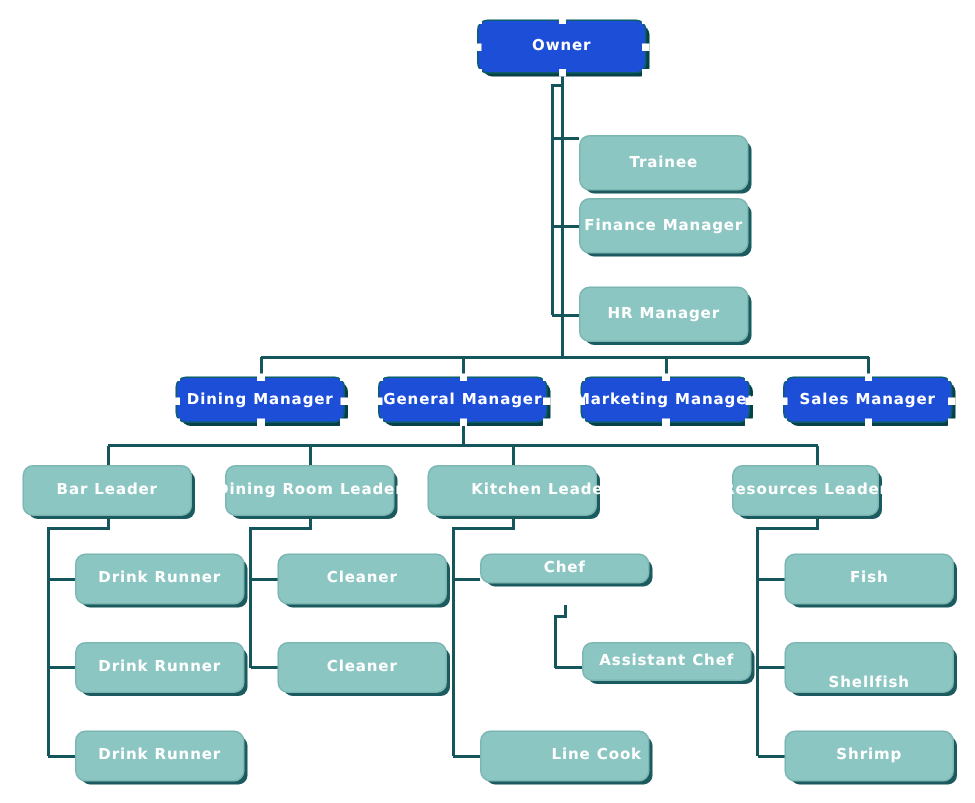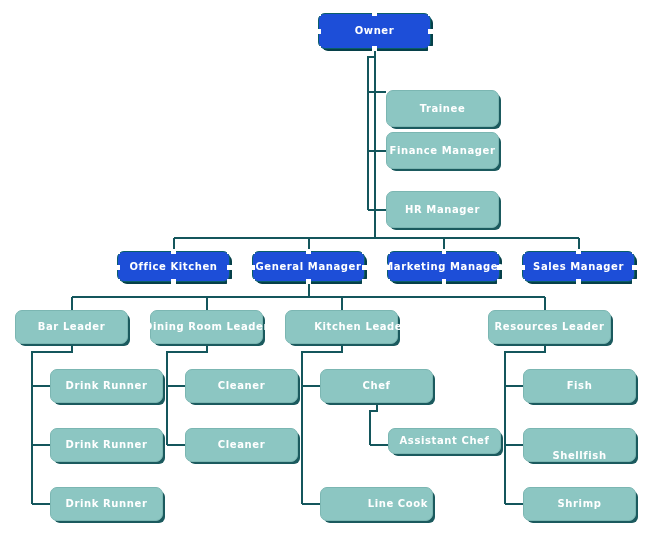--- a/index.html
+++ b/index.html
@@ -128,21 +128,21 @@
       <div class="node lvl-light" style="left: 386px; top: 73px; width: 113px; height: 37px; margin-top: 17px;">
         <span class="node-label">Trainee</span>
       </div>
       <div class="node lvl-light" style="left: 386px; top: 132px; width: 113px; height: 37px;">
         <span class="node-label">Finance Manager</span>
       </div>
       <div class="node lvl-light" style="left: 386px; top: 191px; width: 113px; height: 37px;">
         <span class="node-label">HR Manager</span>
       </div>
       <div class="node lvl-dark selected" style="left: 117px; top: 251px; width: 113px; height: 31px;">
-        <span class="node-label">Office Kitchen</span>
+        <span class="node-label">Dining Manager</span>
         <span class="handle-mid hm-left"></span>
         <span class="handle-mid hm-right"></span>
       </div>
       <div class="node lvl-dark selected" style="left: 252px; top: 251px; width: 113px; height: 31px;">
         <span class="node-label">General Manager</span>
         <span class="handle-mid hm-left"></span>
         <span class="handle-mid hm-right"></span>
       </div>
       <div class="node lvl-dark selected" style="left: 387px; top: 251px; width: 113px; height: 31px;">
         <span class="node-label">Marketing Manager</span>
@@ -156,39 +156,39 @@
       </div>
       <div class="node lvl-light" style="left: 15px; top: 310px; width: 113px; height: 34px;">
         <span class="node-label">Bar Leader</span>
       </div>
       <div class="node lvl-light" style="left: 150px; top: 310px; width: 113px; height: 34px; text-align: right;">
         <span class="node-label">Dining Room Leader</span>
       </div>
       <div class="node lvl-light" style="left: 285px; top: 310px; width: 113px; height: 34px; padding-left: 39px;">
         <span class="node-label">Kitchen Leader</span>
       </div>
-      <div class="node lvl-light" style="left: 488px; top: 310px; width: 123px; height: 34px;">
+      <div class="node lvl-light" style="left: 488px; top: 310px; width: 98px; height: 34px;">
         <span class="node-label">Resources Leader</span>
       </div>
       <div class="node lvl-light" style="left: 50px; top: 369px; width: 113px; height: 34px;">
         <span class="node-label">Drink Runner</span>
       </div>
       <div class="node lvl-light" style="left: 50px; top: 428px; width: 113px; height: 34px;">
         <span class="node-label">Drink Runner</span>
       </div>
       <div class="node lvl-light" style="left: 50px; top: 487px; width: 113px; height: 34px;">
         <span class="node-label">Drink Runner</span>
       </div>
       <div class="node lvl-light" style="left: 185px; top: 369px; width: 113px; height: 34px;">
         <span class="node-label">Cleaner</span>
       </div>
       <div class="node lvl-light" style="left: 185px; top: 428px; width: 113px; height: 34px;">
         <span class="node-label">Cleaner</span>
       </div>
-      <div class="node lvl-light" style="left: 320px; top: 369px; width: 113px; height: 34px;">
+      <div class="node lvl-light" style="left: 320px; top: 369px; width: 113px; height: 20px;">
         <span class="node-label">Chef</span>
       </div>
       <div class="node lvl-light" style="left: 388px; top: 428px; width: 113px; height: 26px;">
         <span class="node-label">Assistant Chef</span>
       </div>
       <div class="node lvl-light" style="left: 320px; top: 487px; width: 113px; height: 34px; justify-content: flex-end;">
         <span class="node-label">Line Cook</span>
       </div>
       <div class="node lvl-light" style="left: 523px; top: 369px; width: 113px; height: 34px;">
         <span class="node-label">Fish</span>

